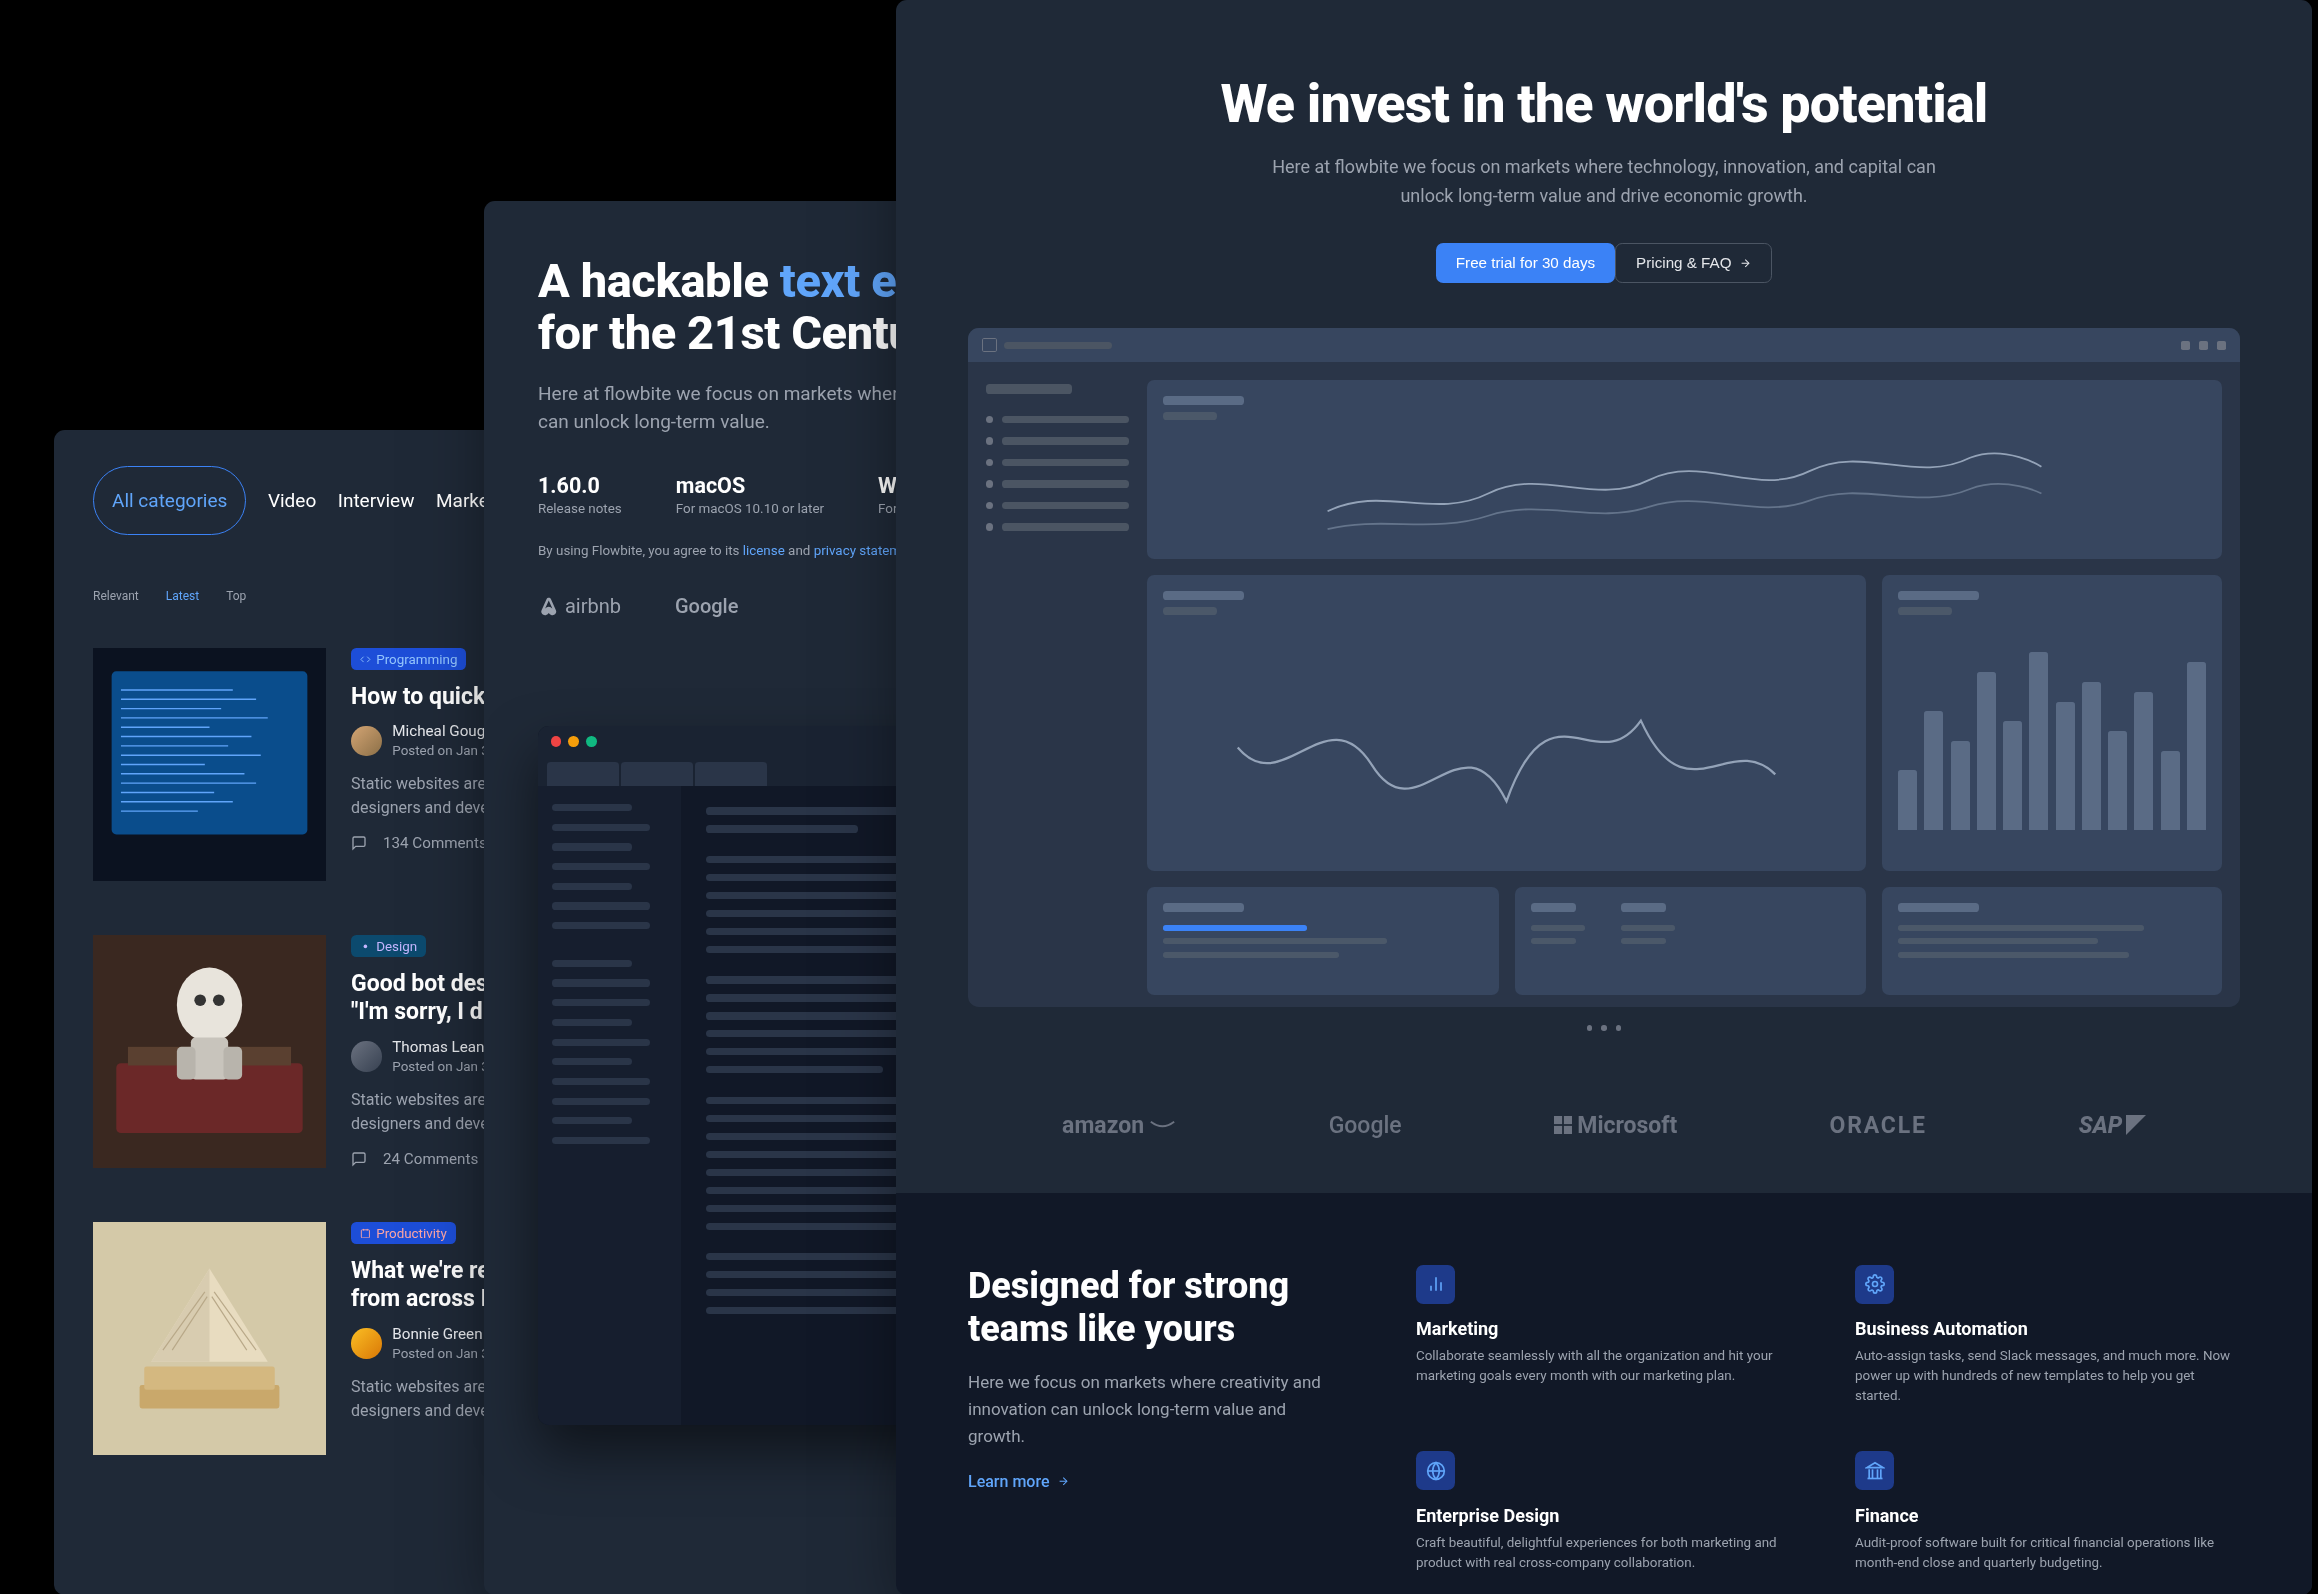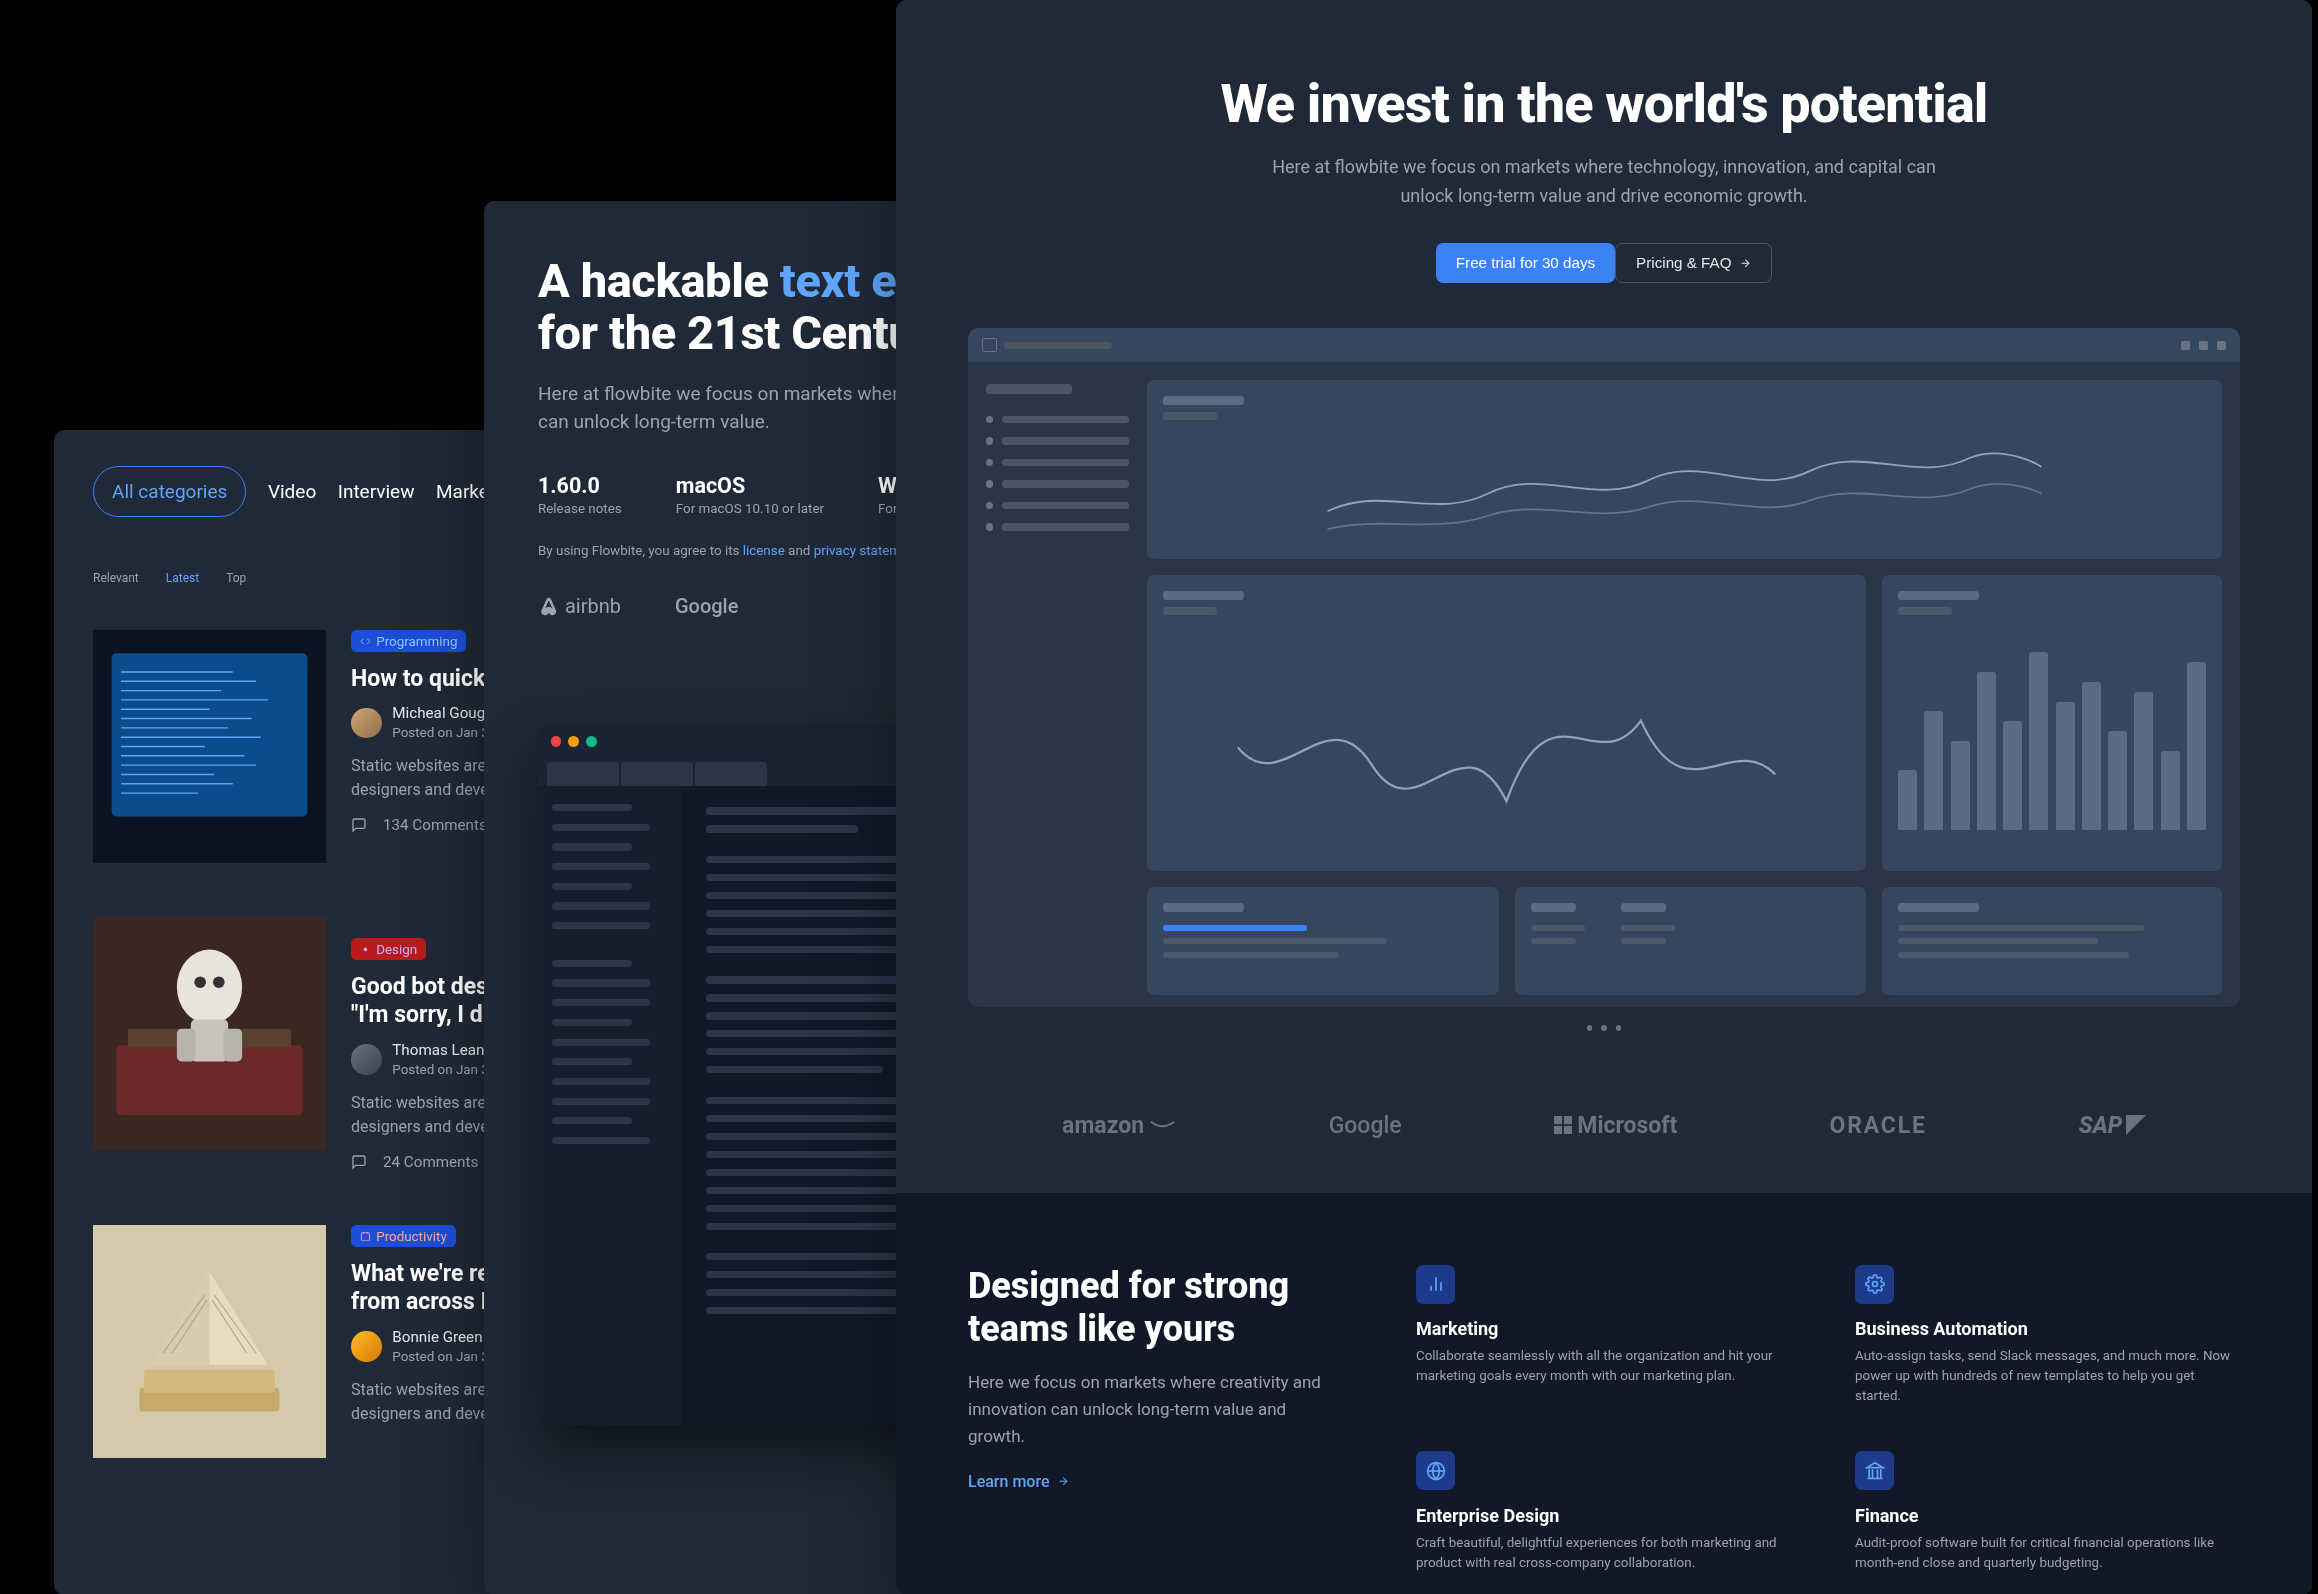--- a/index.html
+++ b/index.html
@@ -14,30 +14,30 @@
     --blue-dark:#2563eb;
     --blue-light:#60a5fa;
     --border:#374151;
   }
   html,body{margin:0;padding:0;background:var(--bg);font-family:-apple-system,BlinkMacSystemFont,"Segoe UI",Roboto,Helvetica,Arial,sans-serif;color:var(--text);}
   .stage{position:relative;width:2319px;height:1595px;overflow:hidden;}
   .card{position:absolute;background:var(--panel);border-radius:10.8px;box-shadow:0 36px 72px -18px rgba(0,0,0,.6);}
   
   .card-a{left:54px;top:430px;width:699px;height:1165px;padding:36px 39px;box-sizing:border-box;}
   .cat-row{display:flex;gap:21.5px;align-items:center;font-size:20px;margin-bottom:54px;}
-  .chip{border:1.3px solid var(--blue);color:var(--blue-light);border-radius:895px;padding:13px 18px;font-size:19px;}
+  .chip{border:1.3px solid var(--blue);color:var(--blue-light);border-radius:895px;padding:22px 18px;font-size:19px;}
   .cat-item{color:var(--text);font-size:19px;}
   .sort-row{display:flex;gap:27px;font-size:12px;color:var(--muted);margin-bottom:45px;}
   .sort-row .active{color:var(--blue-light);}
   .post{display:flex;gap:25px;margin-bottom:54px;}
   .thumb{width:233px;height:233px;border-radius:9px;background:#0b1220;flex-shrink:0;display:flex;align-items:center;justify-content:center;}
   .thumb svg{width:100%;height:100%;}
   .badge{display:inline-flex;align-items:center;gap:5.4px;font-size:13.4px;padding:3.6px 9px;border-radius:5.4px;margin-bottom:12.5px;}
   .badge-prog{background:#1d4ed8;color:#93c5fd;}
-  .badge-design{background:#b91c1c;color:#c4b5fd;margin-top:21px;}
+  .badge-design{background:#0c4a6e;color:#c4b5fd;}
   .badge-prod{background:#1d4ed8;color:#fca5a5;}
   .post h3{margin:0 0 10.8px 0;font-size:23px;font-weight:700;line-height:1.25;}
   .author-row{display:flex;gap:10.8px;align-items:center;margin-bottom:12.5px;}
   .avatar{width:30.5px;height:30.5px;border-radius:50%;background:#4b5563;flex-shrink:0;}
   .author-row .meta{font-size:15.2px;line-height:1.3;}
   .author-row .meta .name{color:#e5e7eb;}
   .author-row .meta .date{color:var(--muted);font-size:13.4px;}
   .excerpt{color:var(--muted);font-size:16px;line-height:1.5;margin:0 0 14.3px 0;}
   .post-foot{display:flex;gap:16px;align-items:center;color:var(--muted);font-size:15.2px;}
   .icn{display:inline-flex;align-items:center;justify-content:center;}

